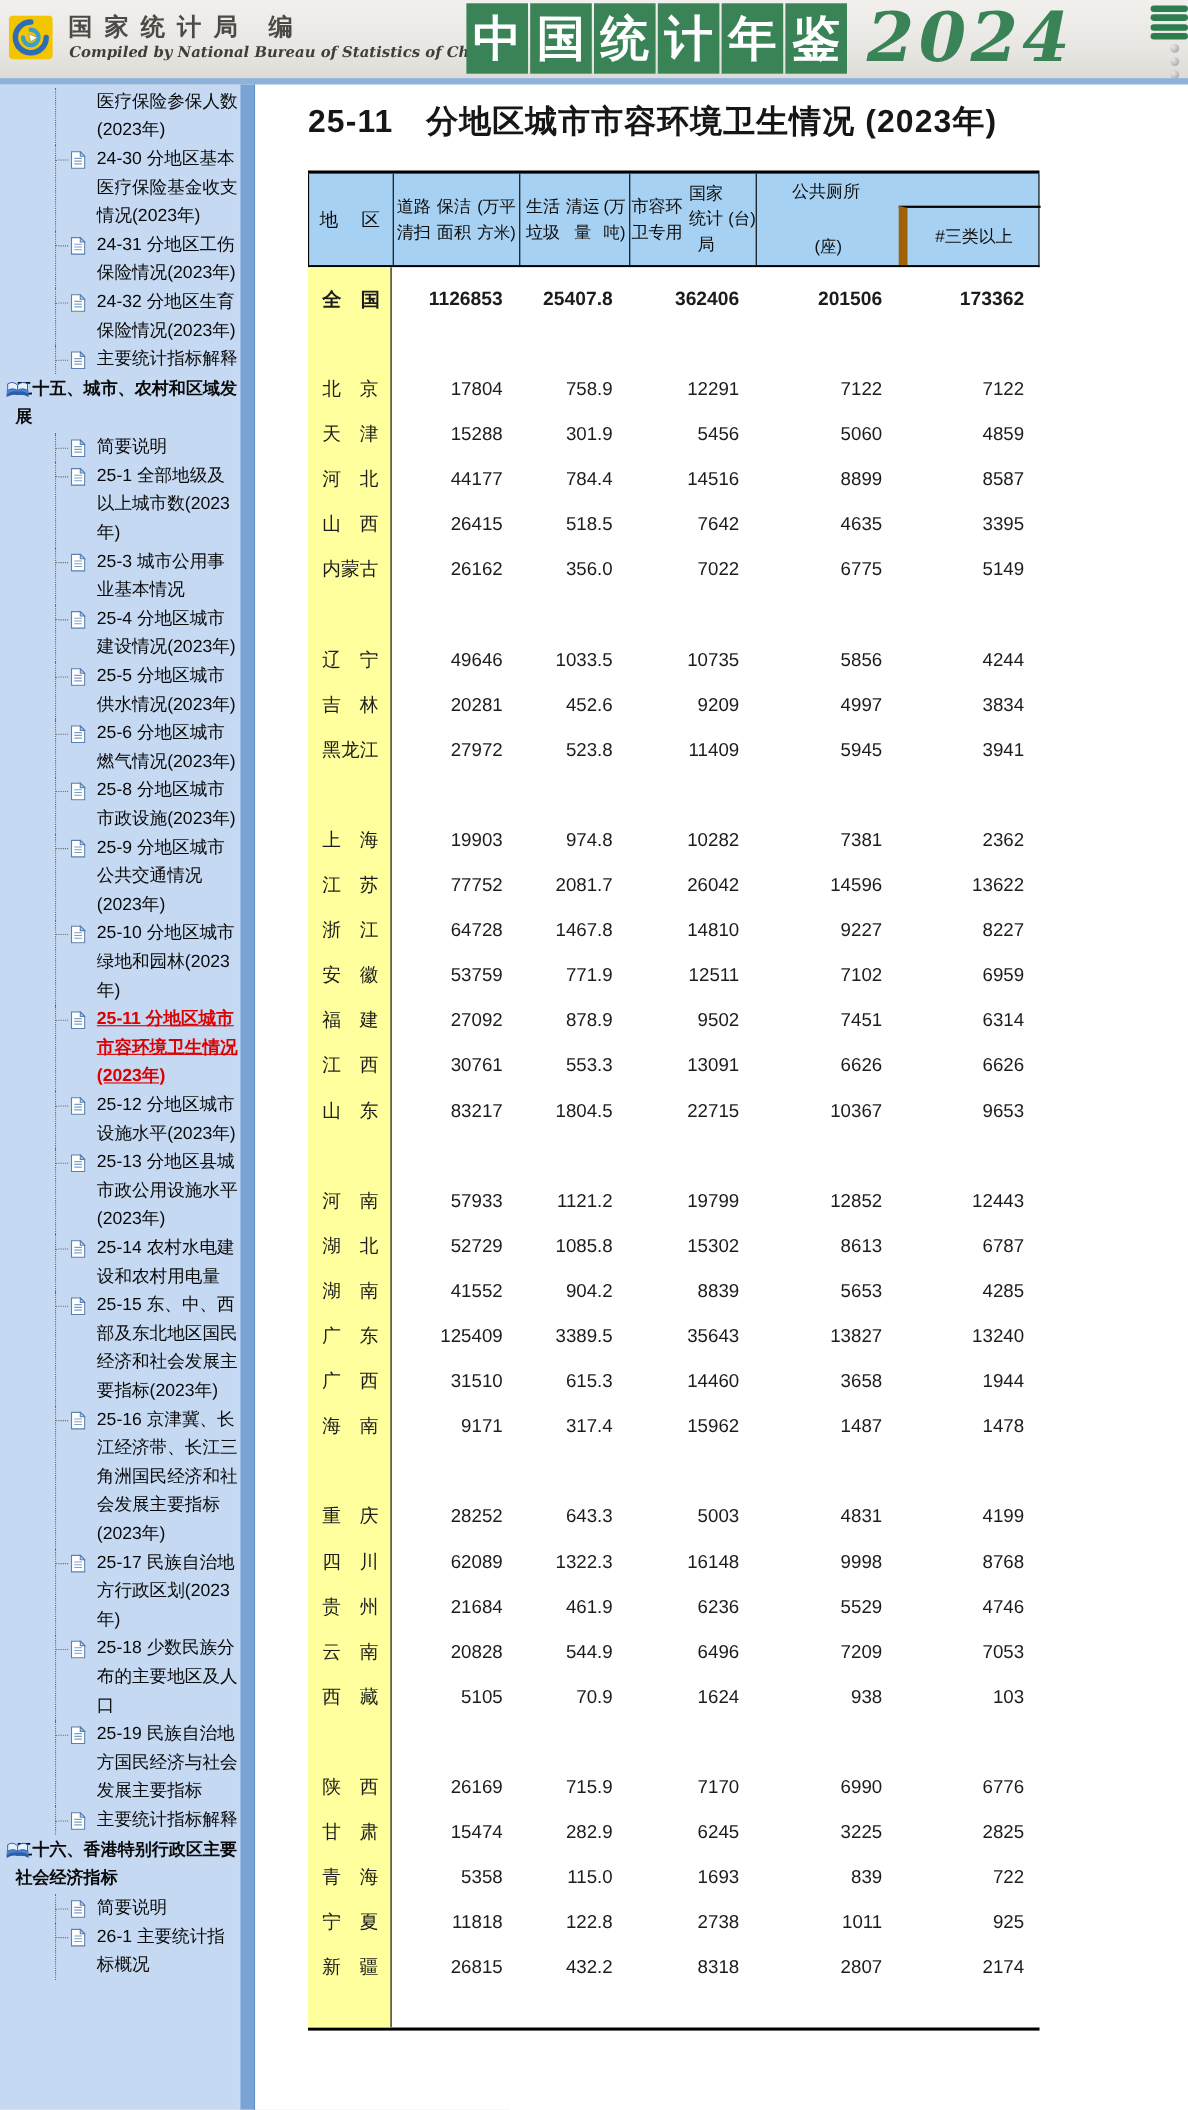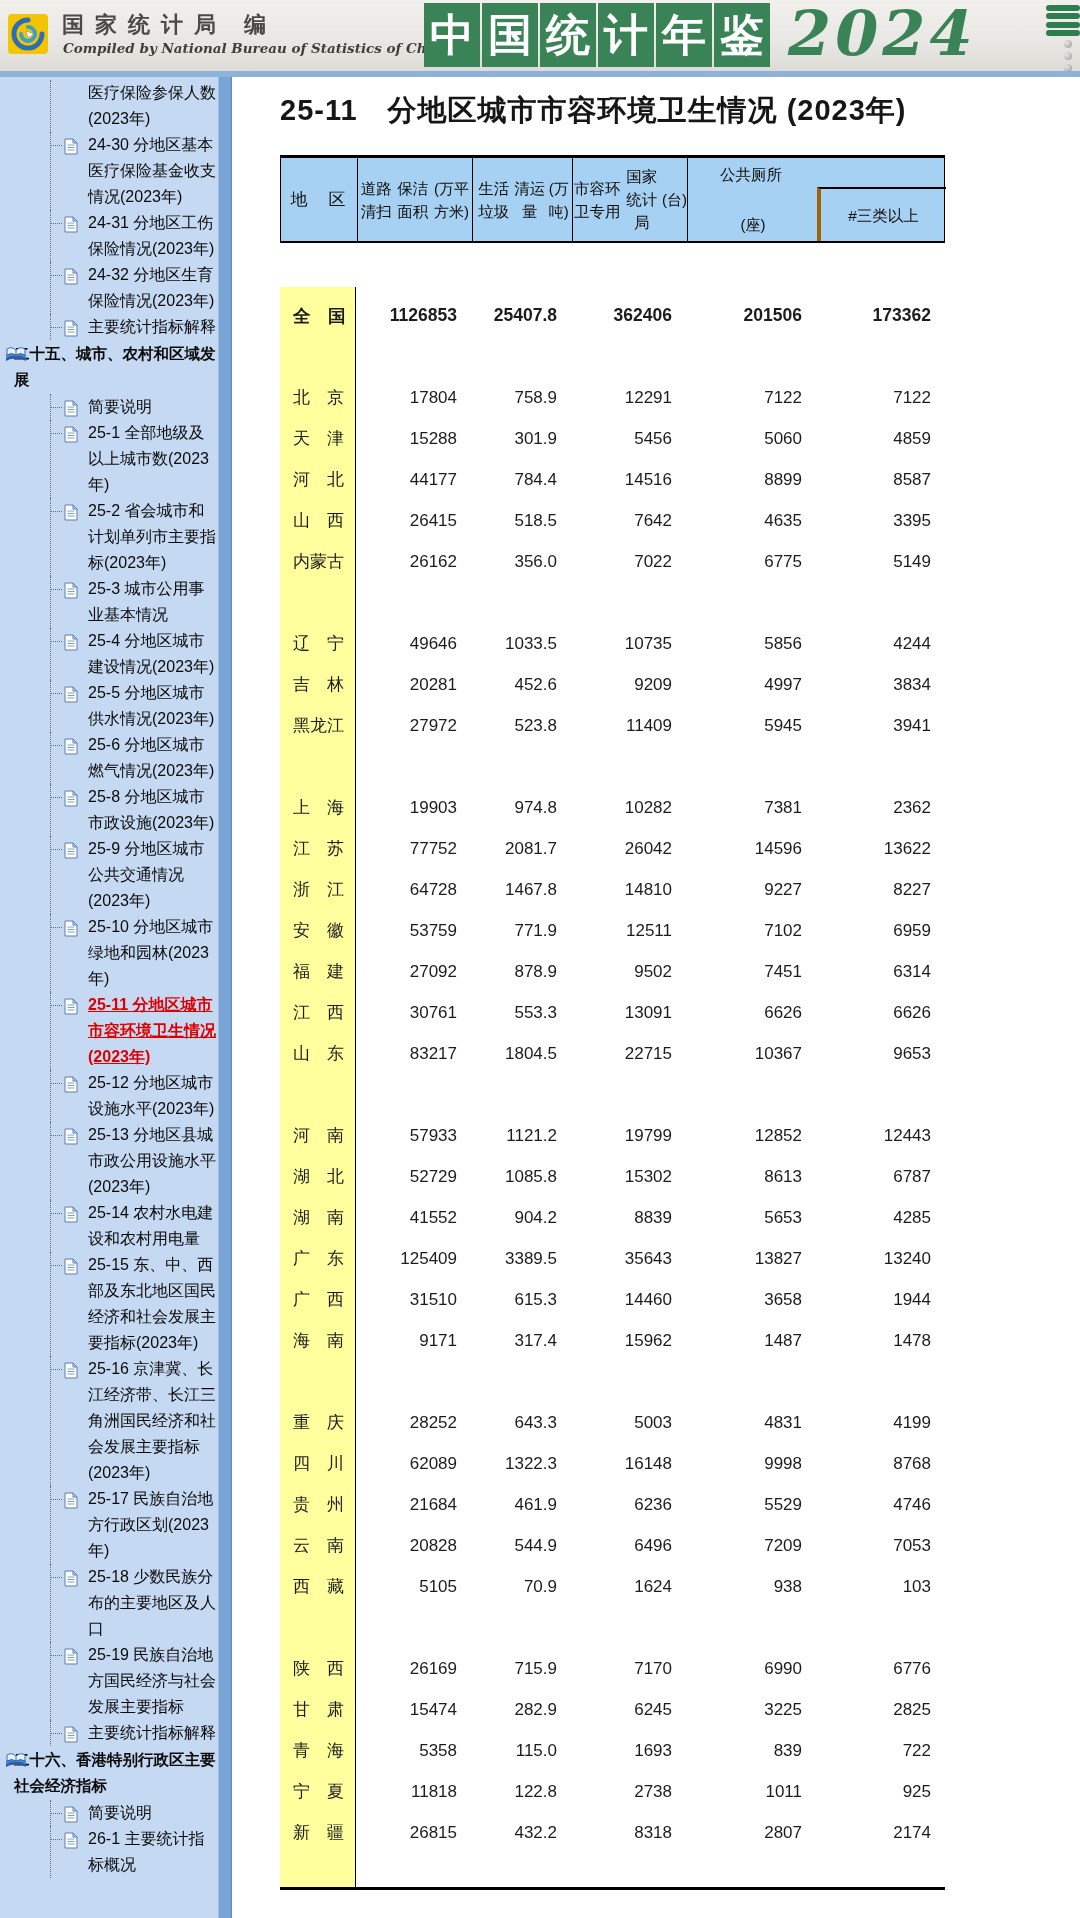--- a/index.html
+++ b/index.html
@@ -60,26 +60,26 @@
   .hc { border-left:1.5px solid #000; display:flex; flex-direction:row;
         align-items:center; justify-content:center; font-size:15.5px; color:#0d0d0d;
         line-height:23px; text-align:center; }
   .hc:first-child { border-left:none; }
   .hc .unit { font-size:15px; }
   .hc1 { font-size:17px; letter-spacing:2px; }
   .hc-group { position:relative; display:block; }
   .group-label { position:absolute; left:32px; top:5px; font-size:15.5px; }
   .seat-label { position:absolute; left:0; bottom:5px; width:130px; text-align:center; font-size:15px; }
   .sub-box { position:absolute; right:0; top:29px; bottom:0; width:129px;
-             border-top:2px solid #000; border-left:4px solid #a16207;
+             border-top:2px solid #000; border-left:8px solid #a16207;
              display:flex; align-items:center; justify-content:center; font-size:15.5px; }
   .tbody { position:relative; height:1600px; background:#fff; }
   .yellow-col { position:absolute; left:0; top:0; bottom:0; width:76px; background:#ffff9e;
                 border-right:1.5px solid #000; }
-  .rows { position:relative; padding-top:8px;margin-top:44px; }
+  .rows { position:relative; padding-top:8px; }
   .grp-gap { height:41px; }
   .trow { display:grid; grid-template-columns:76px 115px 100px 115px 130px 129px;
           height:41px; align-items:center; }
   .trow .cell { font-size:17px; color:#1c1c1c; }
   .trow .region { padding-left:13px; letter-spacing:0; }
   .trow .num { text-align:right; padding-right:14px; font-family:"Liberation Sans", sans-serif; }
   .trow.bold .cell { font-weight:bold; font-size:17.5px; }
   .t-bottomline { height:3px; background:#000; }
 </style>
 </head>
@@ -179,29 +179,20 @@
 <span class="lbl">简要说明</span></li>
           <li class="t-doc">
   <span class="doc-ico">
     <svg width="14" height="17" viewBox="0 0 14 17">
       <path d="M1 1h8l4 4v11H1z" fill="#ffffff" stroke="#5a7fb0" stroke-width="1"></path>
       <path d="M9 1l4 4H9z" fill="#c9daf0" stroke="#5a7fb0" stroke-width="1"></path>
       <path d="M3.5 7h7M3.5 9.5h7M3.5 12h7" stroke="#7aa0cc" stroke-width="1" fill="none"></path>
     </svg>
   </span>
 <span class="lbl">25-1 全部地级及以上城市数(2023年)</span></li>
-          <li class="t-doc">
-  <span class="doc-ico">
-    <svg width="14" height="17" viewBox="0 0 14 17">
-      <path d="M1 1h8l4 4v11H1z" fill="#ffffff" stroke="#5a7fb0" stroke-width="1"></path>
-      <path d="M9 1l4 4H9z" fill="#c9daf0" stroke="#5a7fb0" stroke-width="1"></path>
-      <path d="M3.5 7h7M3.5 9.5h7M3.5 12h7" stroke="#7aa0cc" stroke-width="1" fill="none"></path>
-    </svg>
-  </span>
-<span class="lbl">25-2 省会城市和计划单列市主要指标(2023年)</span></li>
           <li class="t-doc">
   <span class="doc-ico">
     <svg width="14" height="17" viewBox="0 0 14 17">
       <path d="M1 1h8l4 4v11H1z" fill="#ffffff" stroke="#5a7fb0" stroke-width="1"></path>
       <path d="M9 1l4 4H9z" fill="#c9daf0" stroke="#5a7fb0" stroke-width="1"></path>
       <path d="M3.5 7h7M3.5 9.5h7M3.5 12h7" stroke="#7aa0cc" stroke-width="1" fill="none"></path>
     </svg>
   </span>
 <span class="lbl">25-3 城市公用事业基本情况</span></li>
           <li class="t-doc">

